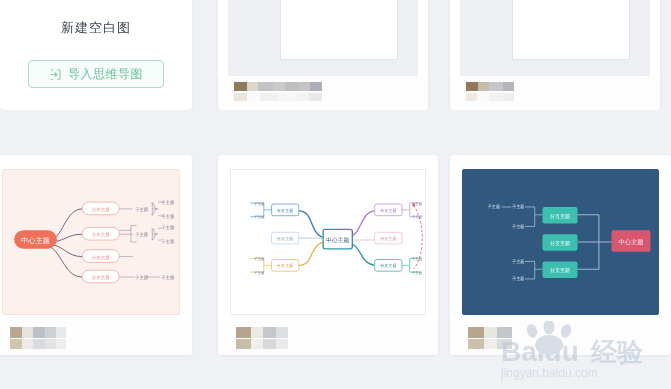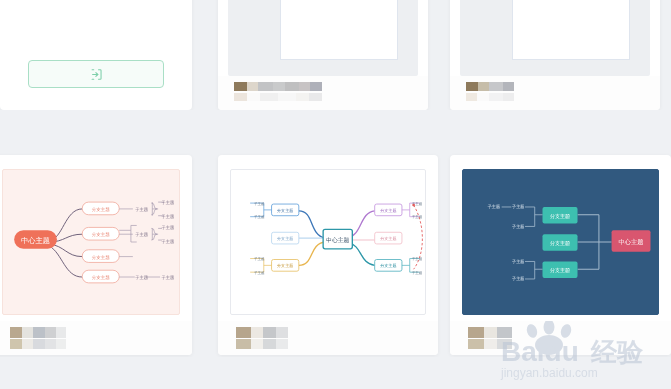--- a/index.html
+++ b/index.html
@@ -87,30 +87,32 @@
     background: #eff1f4;
   }
   .mid-gap { position:absolute; left:0; right:0; top:110px; height:45px; background:#eff1f4; }
 </style>
 </head>
 <body>
 
 <div id="root">
 
   <div class="card" id="new-blank-card">
+    <div id="new-blank-title">新建空白图</div>
     <div id="import-btn">
       <span>
         <svg class="ico-import" viewBox="0 0 16 16" fill="none" stroke="#7ecfaa" stroke-width="1.3" stroke-linecap="round" stroke-linejoin="round">
           <path d="M10.5 2.2H12.6a1 1 0 0 1 1 1v9.6a1 1 0 0 1-1 1H10.5"></path>
           <path d="M3.2 8h6.3"></path>
           <path d="M7.2 5.6 9.7 8l-2.5 2.4"></path>
           <path d="M2.6 2.2h2"></path>
           <path d="M2.6 13.8h2"></path>
         </svg>
       </span>
+      <span class="lbl">导入思维导图</span>
     </div>
   </div>
 
   <div class="card top-thumb-card" id="top-thumb-1">
     <div class="thumb-frame">
       <div class="thumb-inner">
         
       </div>
     </div>
     <div class="card-footer">

